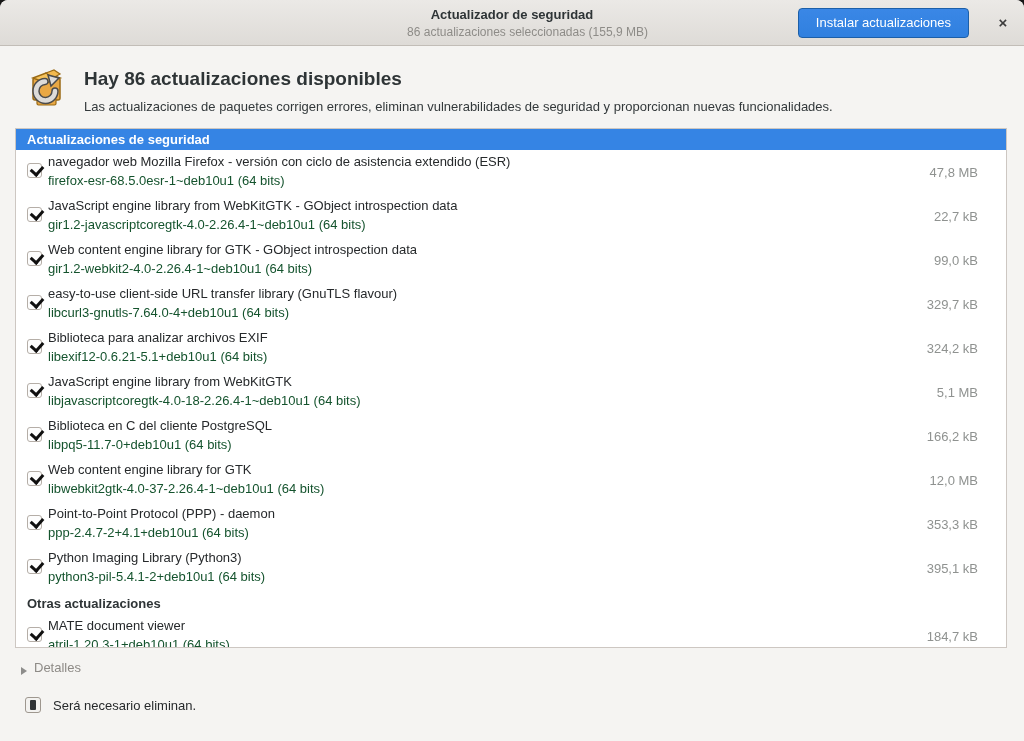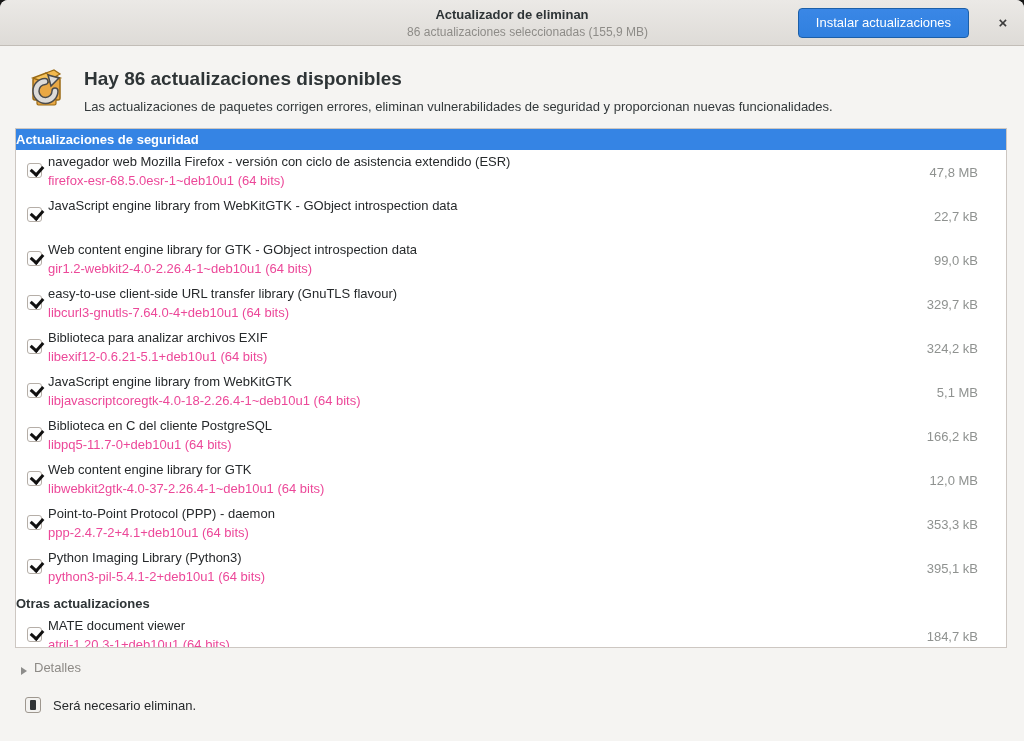--- a/index.html
+++ b/index.html
@@ -34,35 +34,35 @@
   .app-icon { width:45px; height:45px; flex:0 0 45px; margin-top:4px; }
   .app-header-text { margin-left:15px; }
   .app-title { font-size:19px; font-weight:bold; color:#2e3436; margin-top:7px; }
   .app-desc { font-size:13px; color:#33393b; margin-top:9px; }
 
   
   .pkg-list {
     position:absolute; left:15px; top:82px; width:992px; height:520px;
     background:#ffffff; border:1px solid #cdc7c2; overflow:hidden;
   }
-  .section-header { font-size:13px; font-weight:bold; }
+  .section-header { font-size:13px; font-weight:bold; padding-left:11px; }
   .section-header.security { background:#3584e4; color:#ffffff; height:21px; line-height:21px; }
   .section-header.plain { background:#ffffff; color:#2e3436; height:24px; line-height:27px; }
   .pkg-row { position:relative; height:44px; background:#ffffff; }
   .checkbox {
     position:absolute; left:11px; top:13px; width:15px; height:15px;
     background:#fdfdfd; border:1px solid #b5aea7; border-radius:3px; cursor:pointer;
   }
   .checkbox.checked::after {
     content:""; position:absolute; left:3px; top:1px; width:9px; height:6px;
     border-left:3px solid #101010; border-bottom:3px solid #101010;
     transform:rotate(-48deg);
   }
   .pkg-title { position:absolute; left:32px; top:4px; font-size:13px; color:#26292b; white-space:nowrap; }
-  .pkg-version { position:absolute; left:32px; top:23px; font-size:13px; color:#ec4899; white-space:nowrap; }
+  .pkg-version { position:absolute; left:32px; top:23px; font-size:13px; color:#14532d; white-space:nowrap; }
   .pkg-size { position:absolute; right:28px; top:50%; transform:translateY(-50%); font-size:13px; color:#8f9290; }
 
   
   .details-expander { position:absolute; left:21px; top:614px; display:flex; align-items:flex-end; cursor:pointer; }
   .expander-arrow {
     width:0; height:0; border-left:6px solid #8d8d8b;
     border-top:4px solid transparent; border-bottom:4px solid transparent; margin-right:7px;
   }
   .details-label { font-size:13px; color:#8d8a86; }
 
@@ -77,21 +77,21 @@
   }
   .restart-label { font-size:13px; color:#26292b; margin-left:12px; }
 </style>
 </head>
 <body>
 
 <div class="window">
 
   <div class="titlebar">
     <div class="titlebar-center">
-      <div class="tb-title">Actualizador de eliminan</div>
+      <div class="tb-title">Actualizador de seguridad</div>
       <div class="tb-subtitle">86 actualizaciones seleccionadas (155,9 MB)</div>
     </div>
     <button class="install-btn">Instalar actualizaciones</button>
     <div class="close-btn">×</div>
   </div>
 
   <div class="content">
 
     <div class="app-header">
       <svg class="app-icon" viewBox="0 0 45 45">
@@ -113,20 +113,21 @@
         <div class="section-header security">Actualizaciones de seguridad</div>
         <div class="pkg-row">
     <span class="checkbox checked"></span>
     <span class="pkg-title">navegador web Mozilla Firefox - versión con ciclo de asistencia extendido (ESR)</span>
     <span class="pkg-version">firefox-esr-68.5.0esr-1~deb10u1 (64 bits)</span>
     <span class="pkg-size">47,8 MB</span>
   </div>
         <div class="pkg-row">
     <span class="checkbox checked"></span>
     <span class="pkg-title">JavaScript engine library from WebKitGTK - GObject introspection data</span>
+    <span class="pkg-version">gir1.2-javascriptcoregtk-4.0-2.26.4-1~deb10u1 (64 bits)</span>
     <span class="pkg-size">22,7 kB</span>
   </div>
         <div class="pkg-row">
     <span class="checkbox checked"></span>
     <span class="pkg-title">Web content engine library for GTK - GObject introspection data</span>
     <span class="pkg-version">gir1.2-webkit2-4.0-2.26.4-1~deb10u1 (64 bits)</span>
     <span class="pkg-size">99,0 kB</span>
   </div>
         <div class="pkg-row">
     <span class="checkbox checked"></span>

